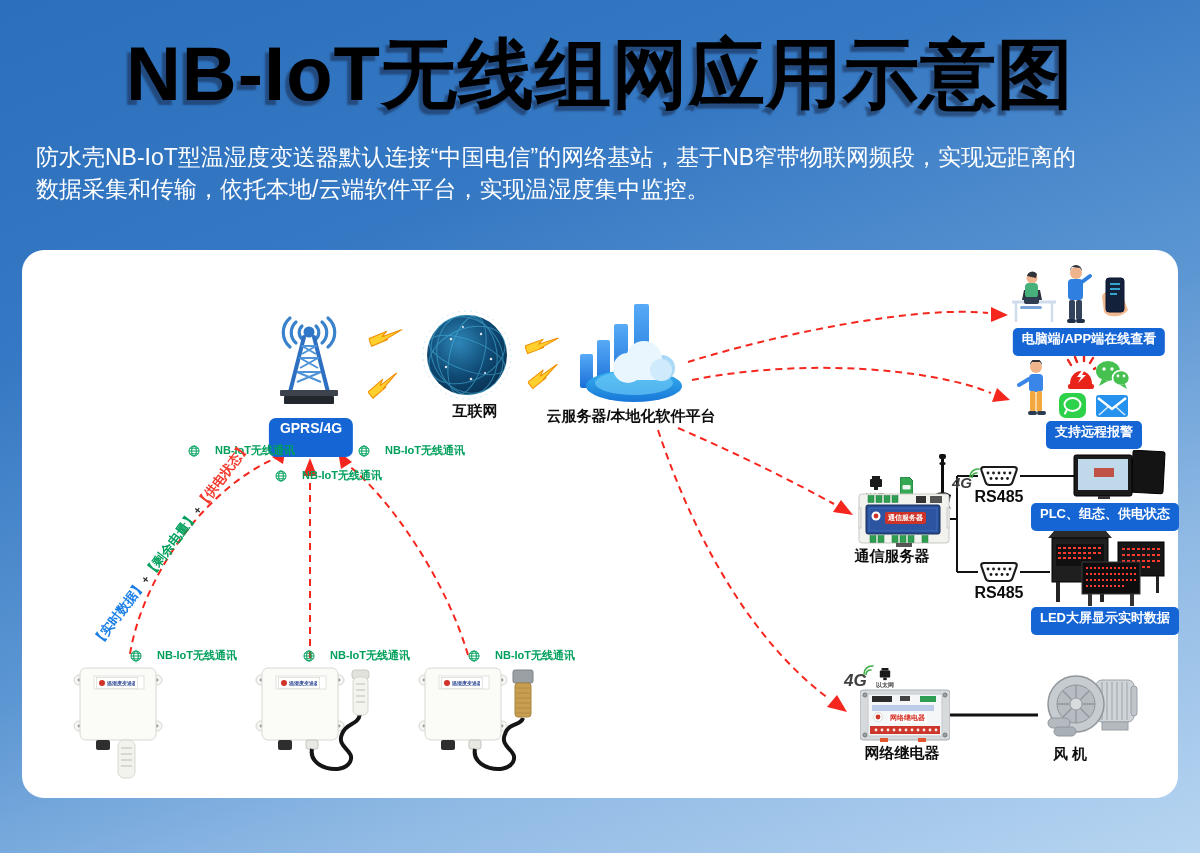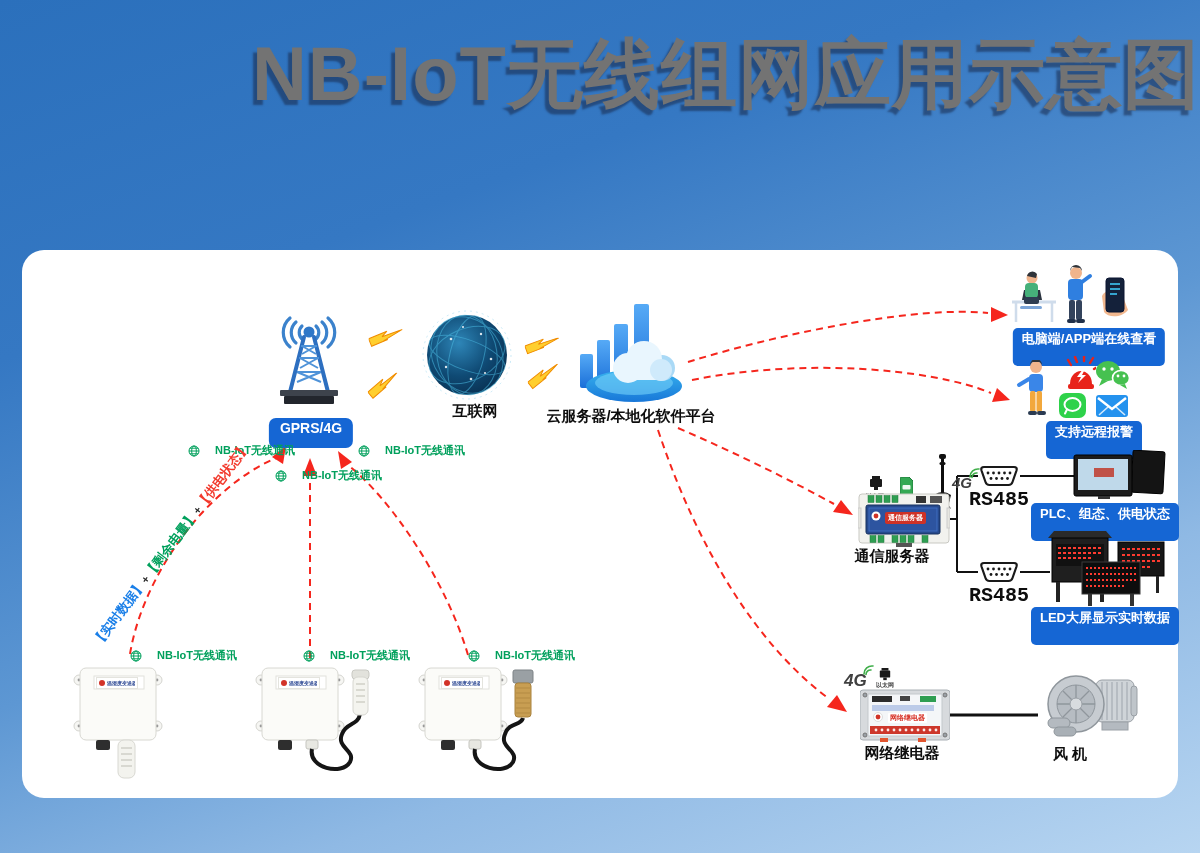--- a/index.html
+++ b/index.html
@@ -2,39 +2,39 @@
 <html><head>
 <meta charset="utf-8">
 <style>
   html,body{margin:0;padding:0;}
   body{
     width:1200px;height:853px;position:relative;overflow:hidden;
     font-family:"Liberation Sans","DejaVu Sans",sans-serif;
     background:linear-gradient(160deg,#2b70bc 0%,#3578c3 28%,#5d97d3 55%,#8fb9e4 75%,#b7d5f1 100%);
   }
   .title{
-    margin-top:24px;text-align:right;font-size:76px;font-weight:bold;color:#737373;
+    margin-top:24px;text-align:center;font-size:76px;font-weight:bold;color:#000000;
     letter-spacing:1px;text-shadow:-4px 5px 2px rgba(23,40,72,.55);white-space:nowrap;
   }
   .desc{margin:14px 36px 0;color:#ffffff;font-size:23px;line-height:32px;}
   .panel{
     position:absolute;left:22px;top:250px;width:1156px;height:548px;
     background:#ffffff;border-radius:22px;
   }
   .abs{position:absolute;}
   .badge{
     position:absolute;transform:translateX(-50%);background:#1566d4;color:#fff;
-    font-size:13px;font-weight:bold;padding:2px 9px 18px;border-radius:5px;white-space:nowrap;
-  }
-  .badge.big{font-size:14px;border-radius:7px;padding:2px 11px 12px;}
+    font-size:13px;font-weight:bold;padding:2px 9px 8px;border-radius:5px;white-space:nowrap;
+  }
+  .badge.big{font-size:14px;border-radius:7px;padding:2px 11px 21px;}
   .lbl{
     position:absolute;transform:translateX(-50%);color:#0d0d0d;font-size:15px;
     font-weight:bold;white-space:nowrap;
   }
-  .rs{font-size:20px;font-family:Liberation Mono, monospace;}
+  .rs{font-size:16px;}
   .nb{
     position:absolute;display:flex;align-items:center;gap:15px;color:#00a05c;
     font-size:11px;font-weight:bold;white-space:nowrap;justify-content:flex-end;
   }
   .g4{position:absolute;color:#404040;font-style:italic;font-weight:bold;font-size:15px;white-space:nowrap;}
   .g4.big{font-size:17px;}
   .tinytext{position:absolute;font-size:6px;color:#444;font-weight:bold;white-space:nowrap;}
   .tags{
     position:absolute;left:24px;top:286px;width:250px;text-align:center;
     transform:rotate(-53deg);font-size:13px;font-weight:bold;white-space:nowrap;
@@ -54,20 +54,22 @@
   .board-tag{
     position:absolute;color:#d8352a;font-size:7px;font-weight:bold;white-space:nowrap;
     background:#fff;padding:0 2px;border-radius:1px;
   }
 </style>
 </head>
 <body>
 
 <div class="title">NB-IoT无线组网应用示意图</div>
 <div class="desc">
+  <div>防水壳NB-IoT型温湿度变送器默认连接“中国电信”的网络基站，基于NB窄带物联网频段，实现远距离的</div>
+  <div>数据采集和传输，依托本地/云端软件平台，实现温湿度集中监控。</div>
 </div>
 
 <div class="panel">
 
   <svg class="abs" style="left:0;top:0" width="1156" height="548" viewBox="0 0 1156 548">
     <g stroke="#f5261d" stroke-width="2" fill="none" stroke-dasharray="7 5">
       <path d="M108,404 C120,330 180,240 254,208"></path>
       <path d="M288,408 L288,228"></path>
       <path d="M446,405 C424,330 368,248 327,216"></path>
       <path d="M666,112 C770,80 900,56 966,63"></path>

